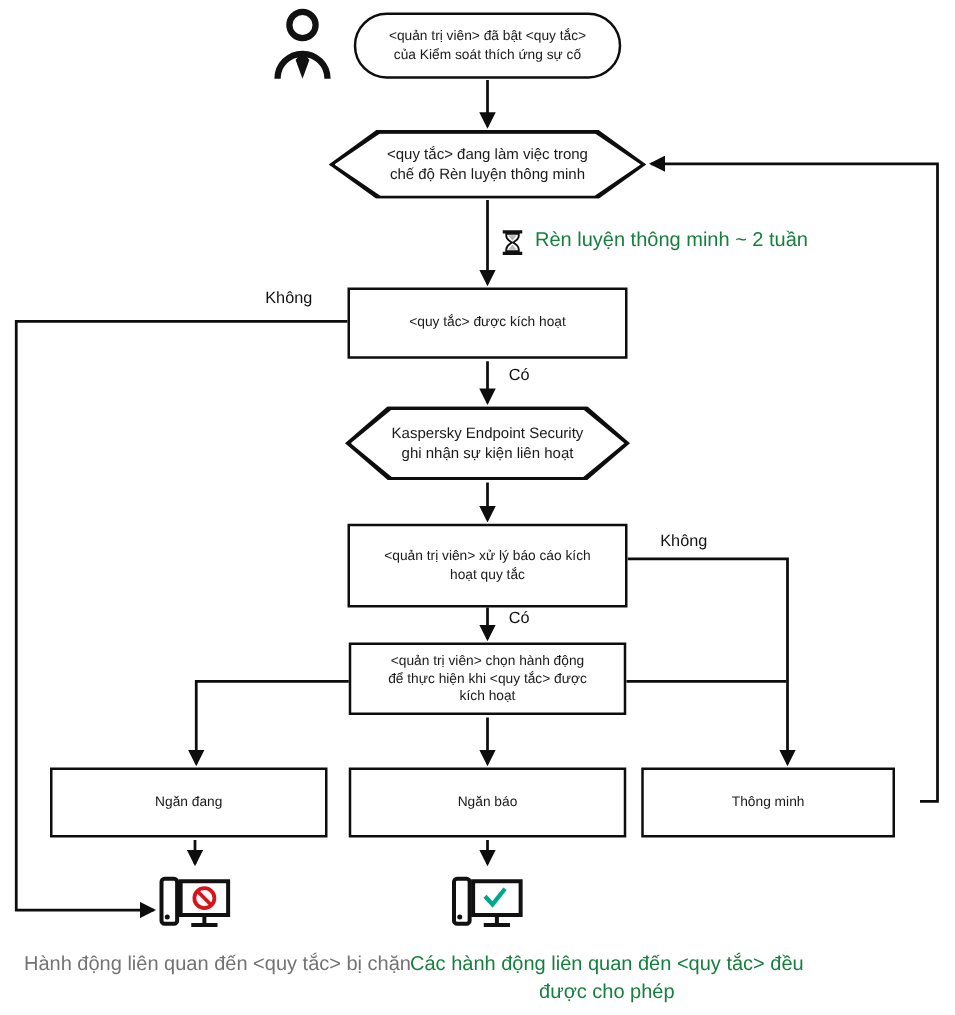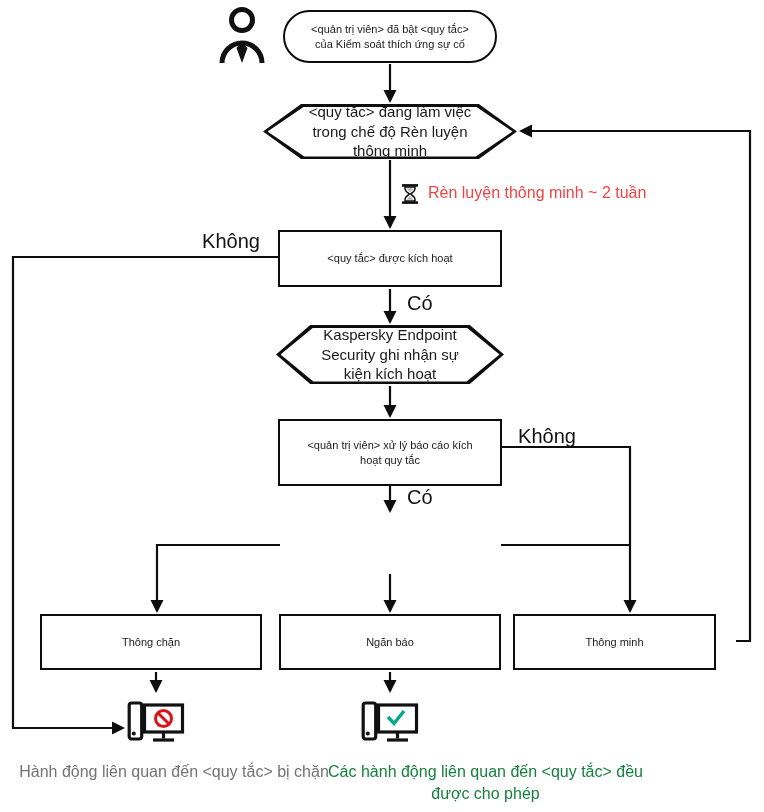--- a/index.html
+++ b/index.html
@@ -17,24 +17,24 @@
     text-align:center; font-size:11px; line-height:1.3; padding:2px 24px;
   }
   .stadium { border-radius:27px; padding:20px 18px; }
 
   .hex { position:absolute; }
   .hex-outer { position:absolute; inset:0; background:#0d0d0d;
     clip-path:polygon(0 50%, 15% 0, 85% 0, 100% 50%, 85% 100%, 15% 100%); }
   .hex-inner { position:absolute; inset:2.5px 4.5px; background:#ffffff;
     clip-path:polygon(0 50%, 15% 0, 85% 0, 100% 50%, 85% 100%, 15% 100%); }
   .hex-label { position:absolute; inset:0; display:flex; align-items:center; justify-content:center;
-    text-align:center; font-size:15px; line-height:1.3; padding:4px 36px; }
+    text-align:center; font-size:12px; line-height:1.3; padding:4px 36px; }
 
-  .edge-label { position:absolute; font-size:20px; color:#111; text-align:center; }
-  .timer-label { position:absolute; font-size:16px; color:#ef4444; white-space:nowrap; }
+  .edge-label { position:absolute; font-size:13px; color:#111; text-align:center; }
+  .timer-label { position:absolute; font-size:16px; color:#15803d; white-space:nowrap; }
   .caption { position:absolute; font-size:16px; line-height:1.35; text-align:center; }
   .caption-blocked { color:#737373; }
   .caption-allowed { color:#15803d; }
   .icon { position:absolute; }
 </style>
 </head>
 <body>
 
 <div class="canvas">
 
@@ -90,33 +90,36 @@
     <span>&lt;quy tắc&gt; được kích hoạt</span>
   </div>
 
   <div class="edge-label" style="left:193px; top:230px; width:76px;">Không</div>
   <div class="edge-label" style="left:407px; top:292px; width:50px; text-align:left;">Có</div>
 
   <div class="hex" style="left:276px; top:325px; width:228px; height:59px;">
     <div class="hex-outer"></div>
     <div class="hex-inner"></div>
     <div class="hex-label" style="padding:4px 30px;">
-        <span>Kaspersky Endpoint Security ghi nhận sự kiện kích hoạt</span>
+        <span>Kaspersky Endpoint Security ghi nhận sự kiện liên hoạt</span>
       </div>
   </div>
 
   <div class="node" style="left:278px; top:419px; width:224px; height:67px;">
     <span>&lt;quản trị viên&gt; xử lý báo cáo kích hoạt quy tắc</span>
   </div>
   <div class="edge-label" style="left:512px; top:425px; width:70px;">Không</div>
   <div class="edge-label" style="left:407px; top:486px; width:50px; text-align:left;">Có</div>
 
+  <div class="node" style="left:279px; top:514px; width:222px; height:58px;">
+    <span>&lt;quản trị viên&gt; chọn hành động để thực hiện khi &lt;quy tắc&gt; được kích hoạt</span>
+  </div>
 
   <div class="node" style="left:40px; top:614px; width:222px; height:56px;">
-    <span>Thông chặn</span>
+    <span>Ngăn đang</span>
   </div>
   <div class="node" style="left:279px; top:614px; width:222px; height:56px;">
     <span>Ngăn báo</span>
   </div>
   <div class="node" style="left:513px; top:614px; width:203px; height:56px;">
     <span>Thông minh</span>
   </div>
 
   <svg class="icon" style="left:127px; top:698px;" width="58" height="52" viewBox="0 0 58 52">
     <rect x="2.2" y="5" width="12.5" height="36" rx="2.5" style="fill:#fff; stroke:#111; stroke-width:3.2;"></rect>

